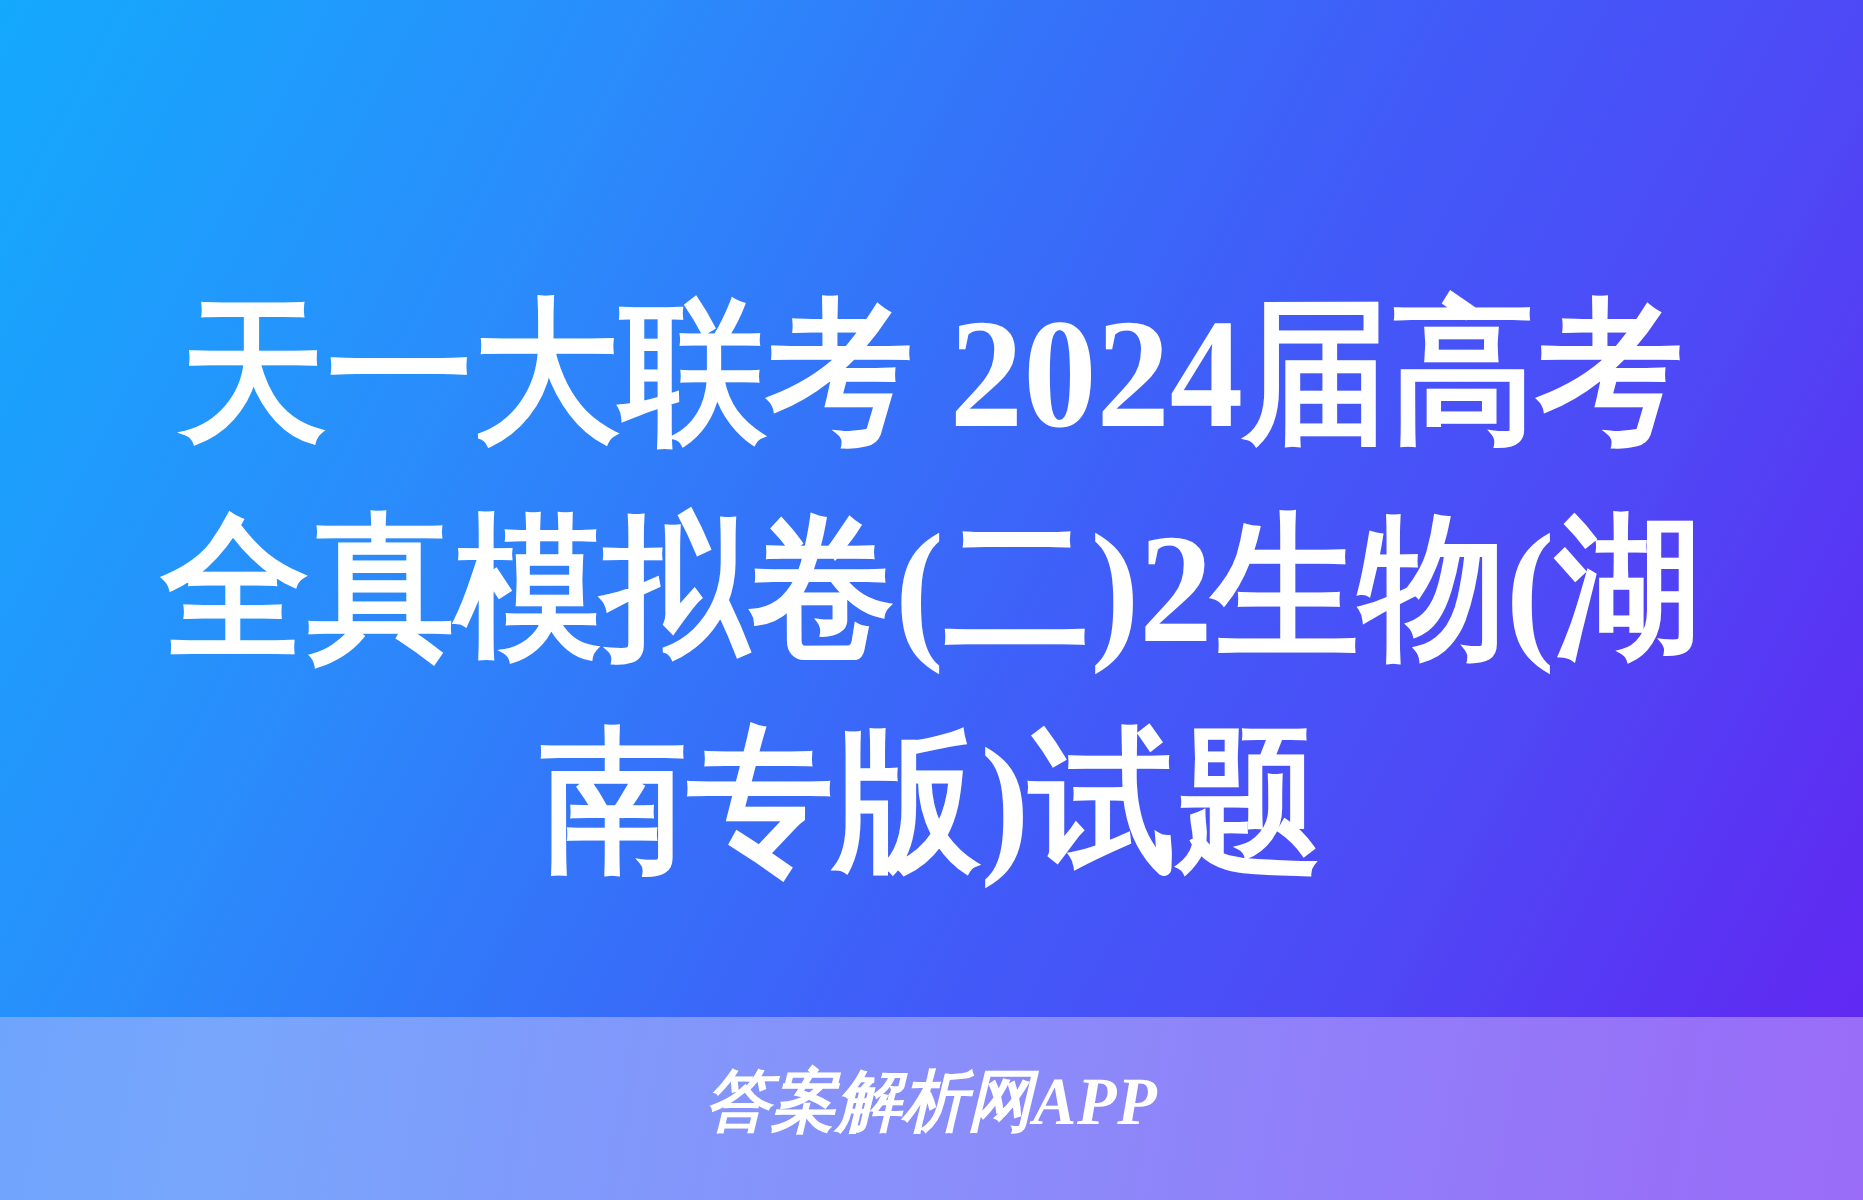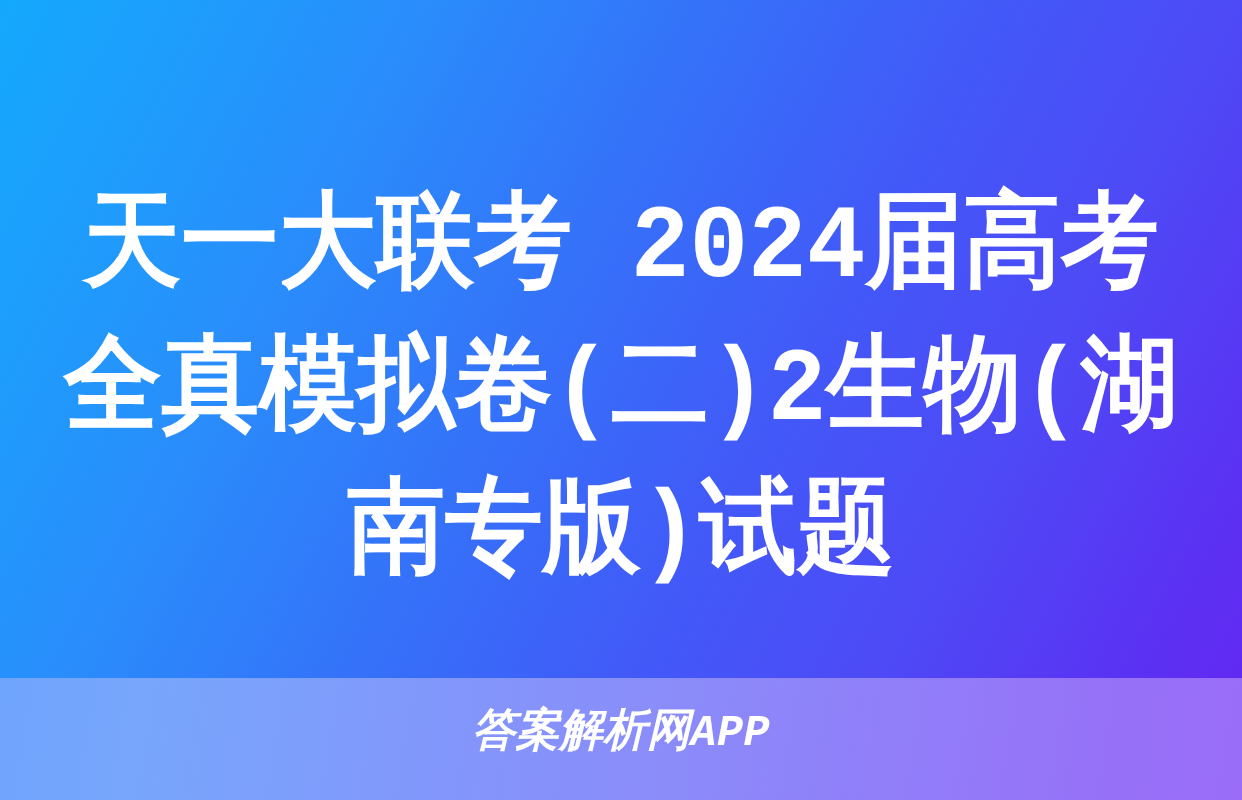--- a/index.html
+++ b/index.html
@@ -7,21 +7,21 @@
     margin: 0;
     padding: 0;
     background: #ffffff;
   }
 
   #page {
     position: relative;
     width: 1242px;
     height: 800px;
     overflow: hidden;
-    font-family: Liberation Mono, monospace;
+    font-family: Liberation Serif, serif;
   }
 
   
   .hero-bg {
     position: absolute;
     left: 0;
     top: 0;
     width: 1242px;
     height: 678px;
     background: linear-gradient(

